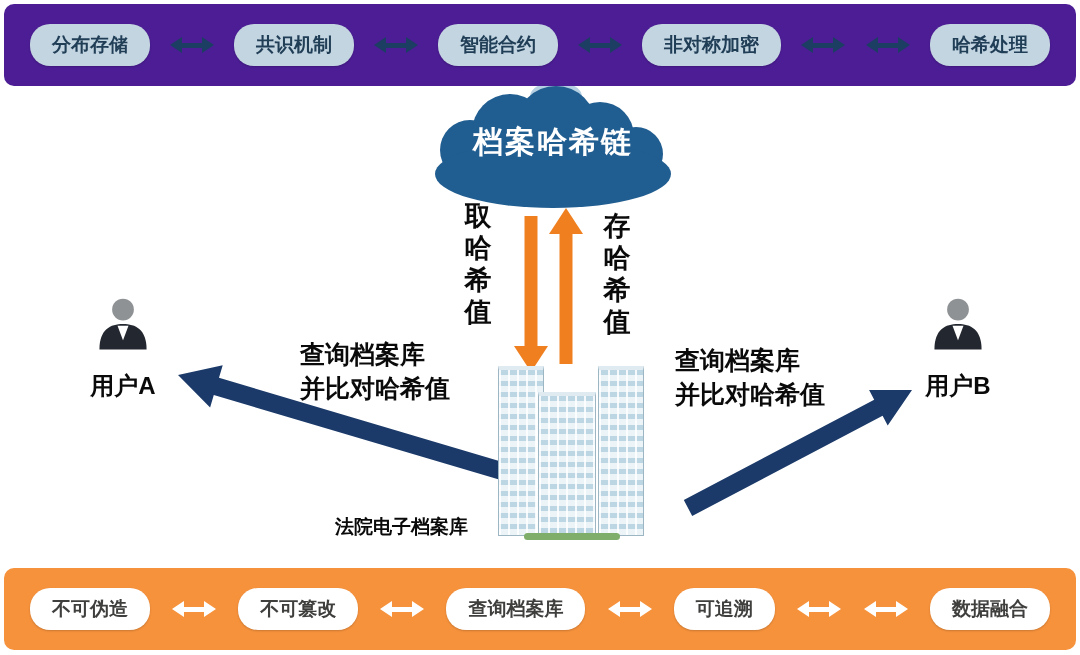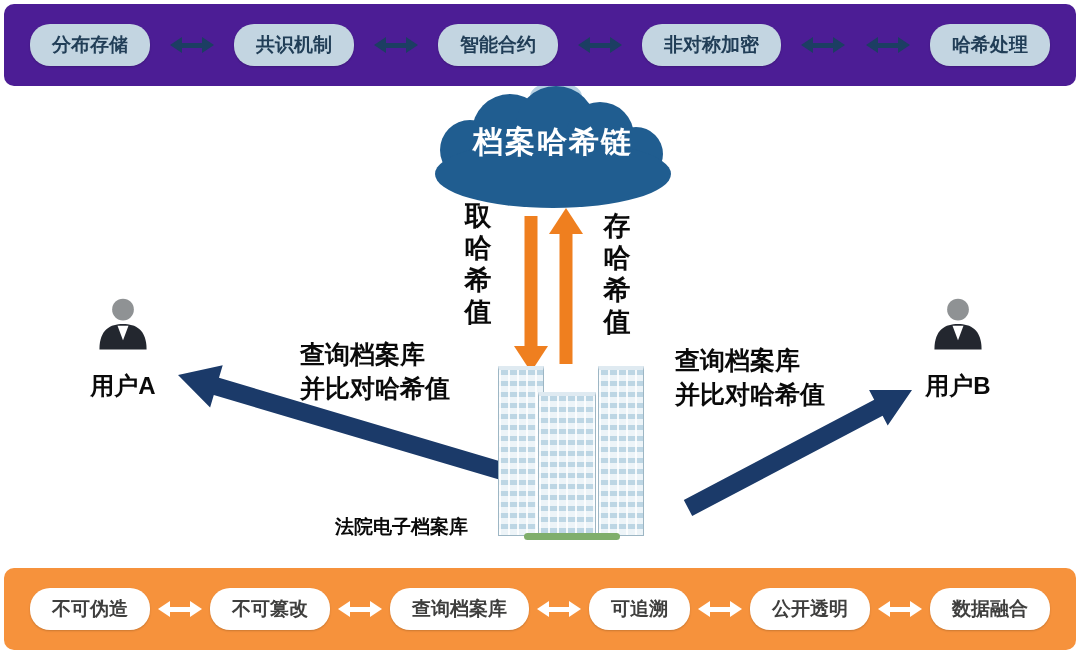--- a/index.html
+++ b/index.html
@@ -159,18 +159,17 @@
 
   <div class="banner bottom">
     <div class="pill bottom-pill">不可伪造</div>
     <span class="dbl-arrow white"></span>
     <div class="pill bottom-pill">不可篡改</div>
     <span class="dbl-arrow white"></span>
     <div class="pill bottom-pill">查询档案库</div>
     <span class="dbl-arrow white"></span>
     <div class="pill bottom-pill">可追溯</div>
     <span class="dbl-arrow white"></span>
-    <div class="pill bottom-pill">公开透明</div>
     <span class="dbl-arrow white"></span>
     <div class="pill bottom-pill">数据融合</div>
   </div>
 
 </div>
 
 </body></html>

